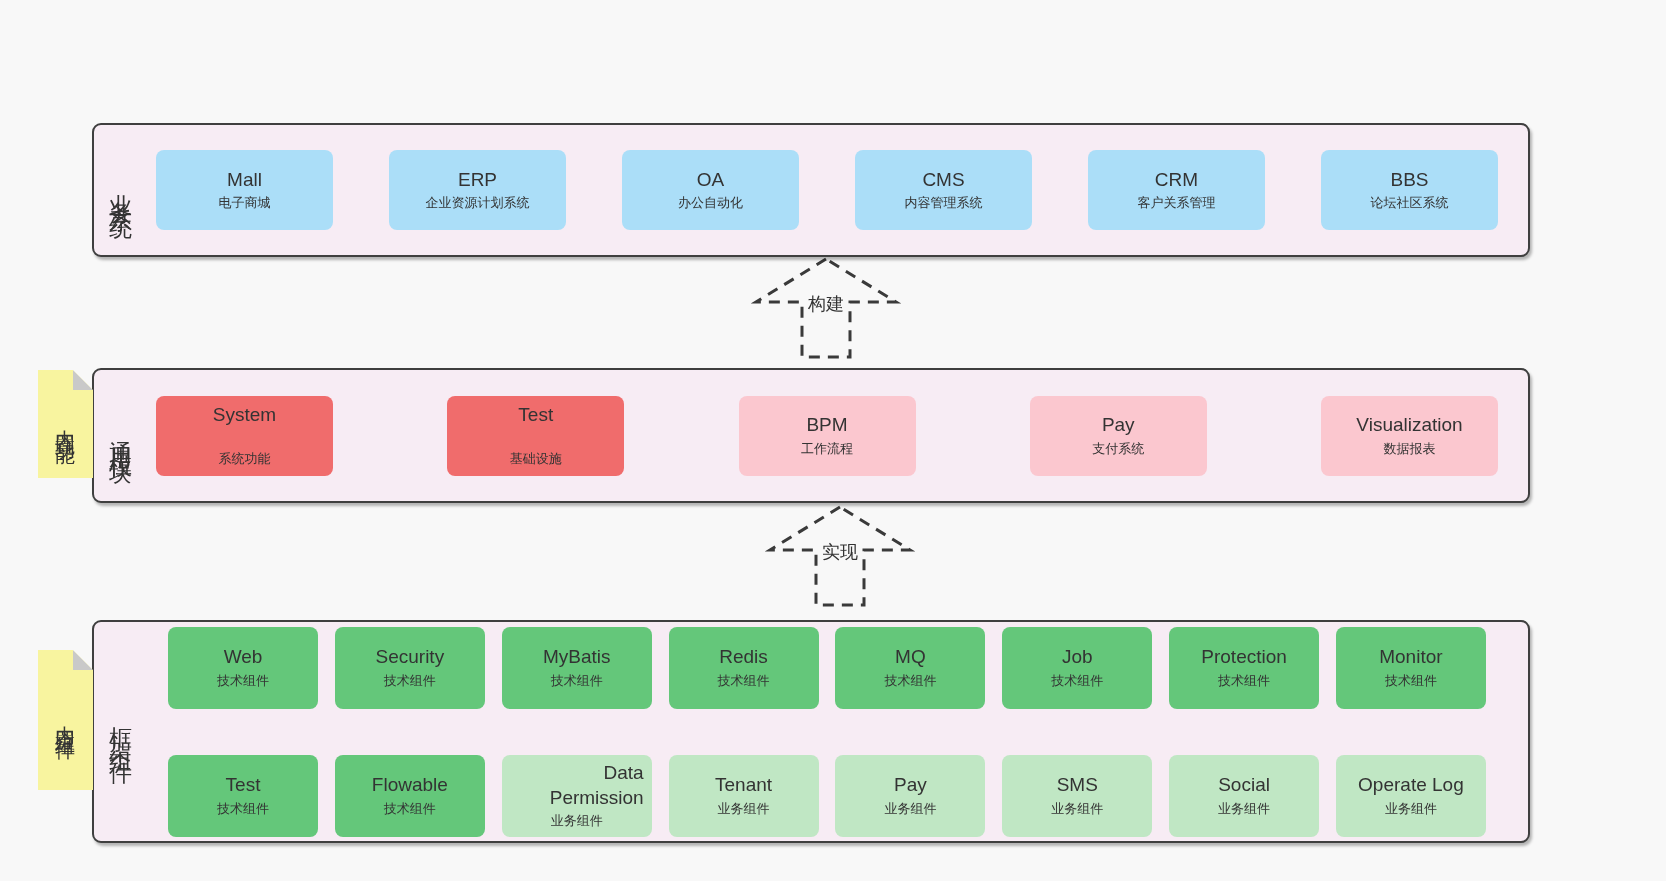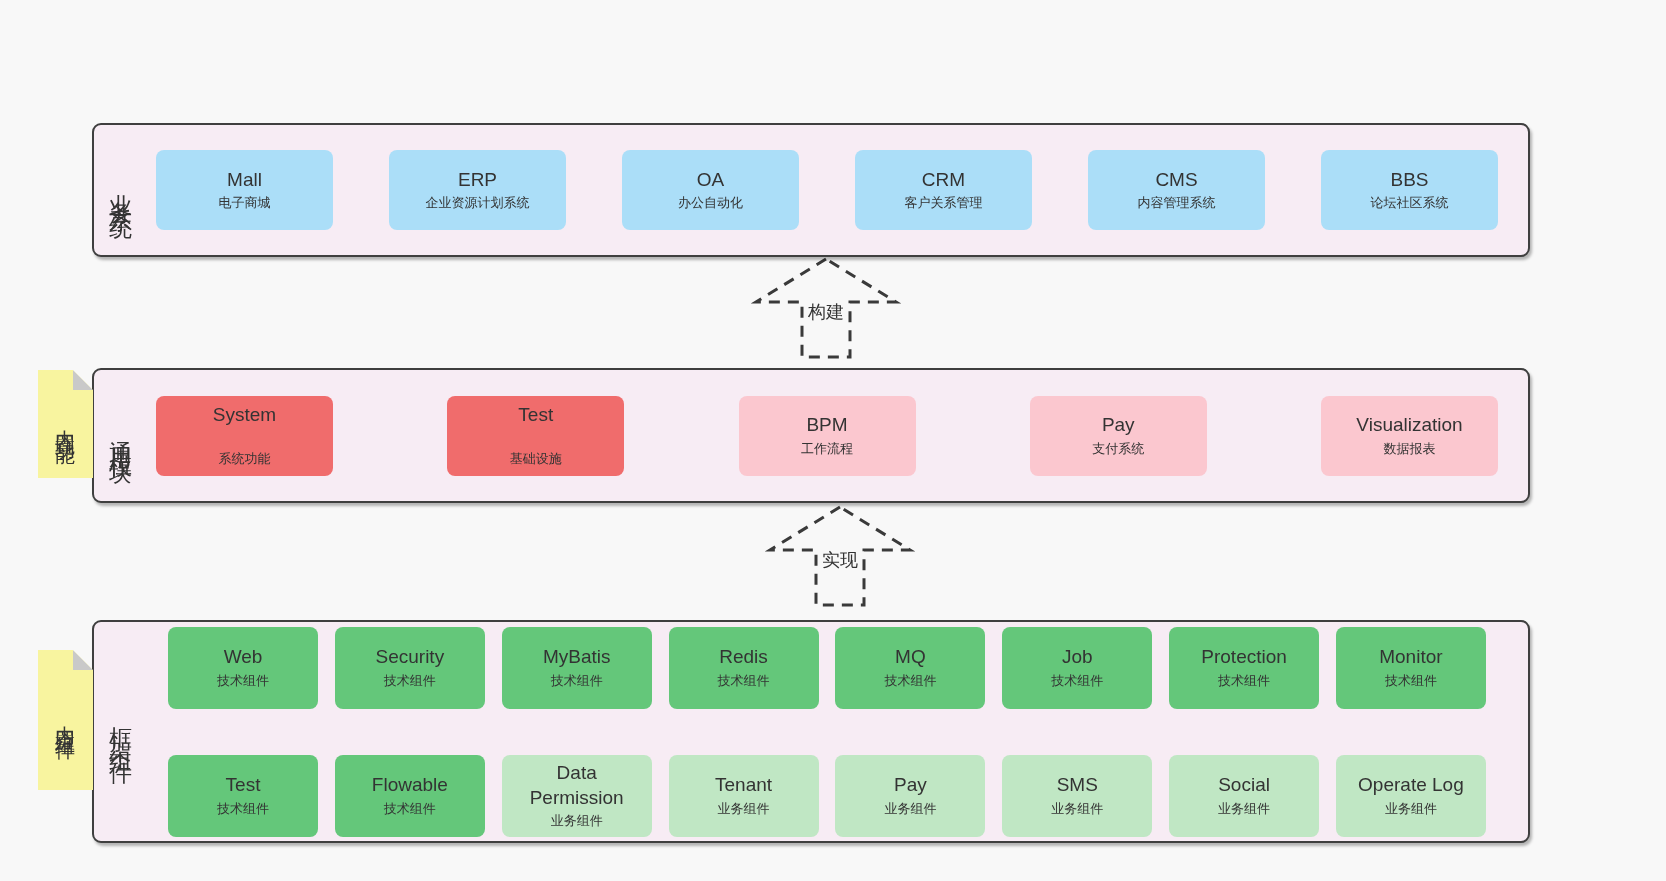--- a/index.html
+++ b/index.html
@@ -17,37 +17,37 @@
   .band-label{writing-mode:vertical-rl;text-orientation:upright;font-size:23px;line-height:1;
               letter-spacing:7px;margin-left:15px;color:#333;flex:0 0 auto;}
   .band-3 .band-label{letter-spacing:12px;}
 
   .boxes{flex:1;display:flex;justify-content:space-between;margin:0 30px 0 24px;}
   .rows{flex:1;display:flex;flex-direction:column;gap:22px;margin:0 30px 0 24px;}
   .rows .boxes{margin:12px;}
 
   
   .box{border-radius:8px;display:flex;flex-direction:column;justify-content:center;align-items:center;
-       text-align:center;color:#333;box-sizing:border-box;padding:4px 8px;}
+       text-align:right;color:#333;box-sizing:border-box;padding:4px 8px;}
   .band-1 .box,.band-2 .box{width:177px;height:80px;}
   .band-3 .box{width:150px;height:82px;}
   .box-name{font-size:19px;line-height:1.3;}
   .box-sub{font-size:13px;line-height:1.3;margin-top:3px;}
   .blue{background:#abdef8;}
   .red{background:#f06c6c;gap:20px;}
   .pink{background:#fbc7cf;}
   .green{background:#64c77a;}
   .green-light{background:#c0e7c4;}
 
   
   .arrow{position:absolute;width:160px;height:104px;z-index:0;}
   .arrow-1{left:746px;top:256px;}
   .arrow-2{left:760px;top:504px;}
   .arrow svg{position:absolute;left:0;top:0;}
-  .arrow-label{position:absolute;left:50%;top:44px;transform:translateX(-50%);
+  .arrow-label{position:absolute;left:50%;top:36px;transform:translateX(-50%);
                font-size:18px;color:#333;background:#f8f8f8;padding:0 3px;white-space:nowrap;}
 
   
   .sticky{position:absolute;left:38px;width:55px;background:#f8f49f;z-index:2;
           display:flex;align-items:center;justify-content:center;
           clip-path:polygon(0 0,calc(100% - 20px) 0,100% 20px,100% 100%,0 100%);
           filter:drop-shadow(2px 2px 2px rgba(0,0,0,0.25));}
   .sticky-1{top:370px;height:108px;}
   .sticky-2{top:650px;height:140px;}
   .sticky .fold{position:absolute;top:0;right:0;width:20px;height:20px;background:#c9c9c9;
@@ -69,26 +69,26 @@
         </div>
         <div class="box blue">
           <div class="box-name">ERP</div>
           <div class="box-sub">企业资源计划系统</div>
         </div>
         <div class="box blue">
           <div class="box-name">OA</div>
           <div class="box-sub">办公自动化</div>
         </div>
         <div class="box blue">
+          <div class="box-name">CMS</div>
+          <div class="box-sub">内容管理系统</div>
+        </div>
+        <div class="box blue">
           <div class="box-name">CRM</div>
           <div class="box-sub">客户关系管理</div>
-        </div>
-        <div class="box blue">
-          <div class="box-name">CMS</div>
-          <div class="box-sub">内容管理系统</div>
         </div>
         <div class="box blue">
           <div class="box-name">BBS</div>
           <div class="box-sub">论坛社区系统</div>
         </div>
       </div>
   </section>
 
   <div class="arrow arrow-1">
     <svg width="160" height="104" viewBox="0 0 160 104">

